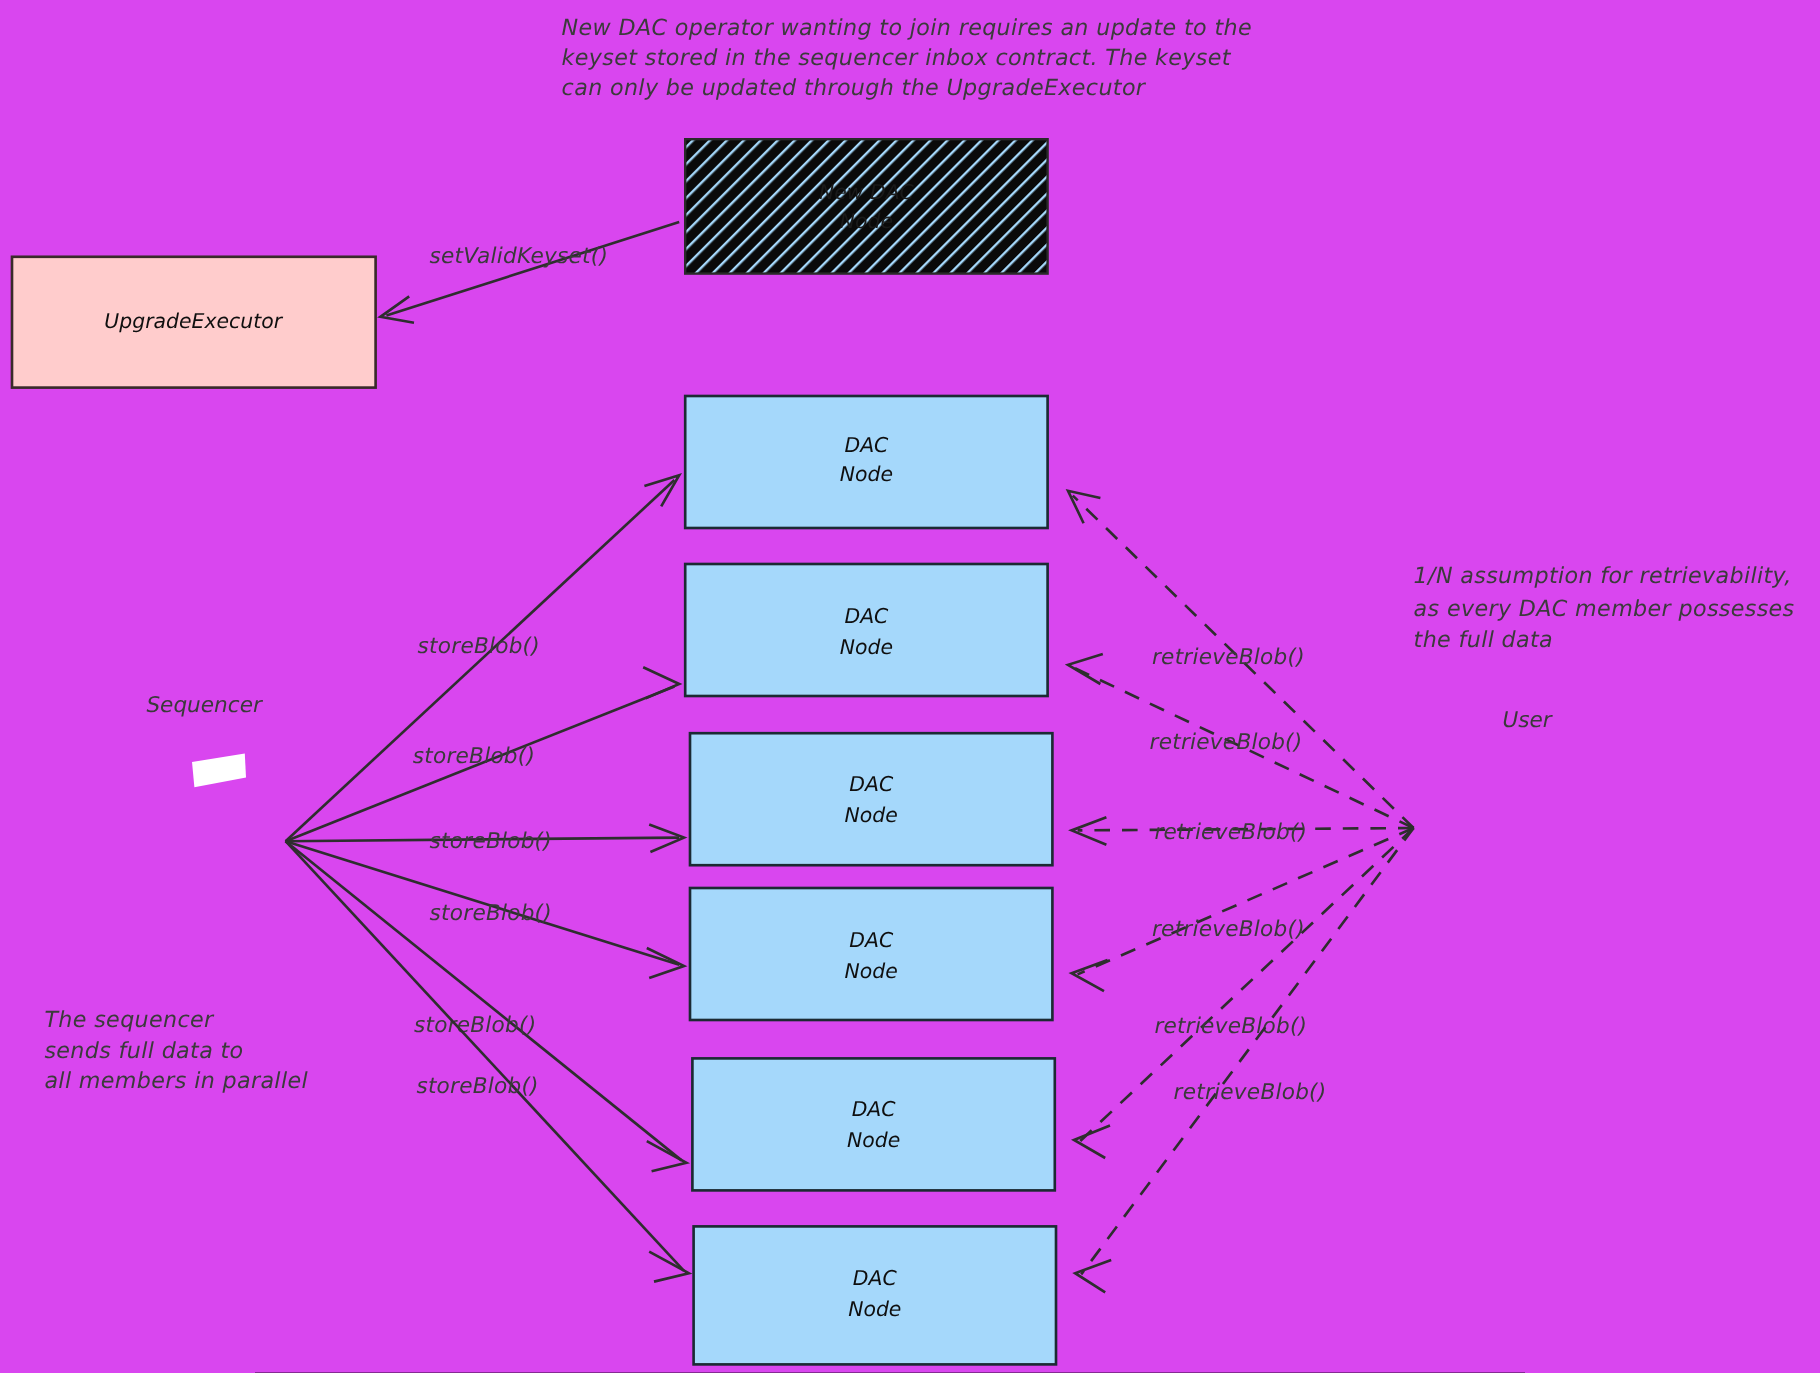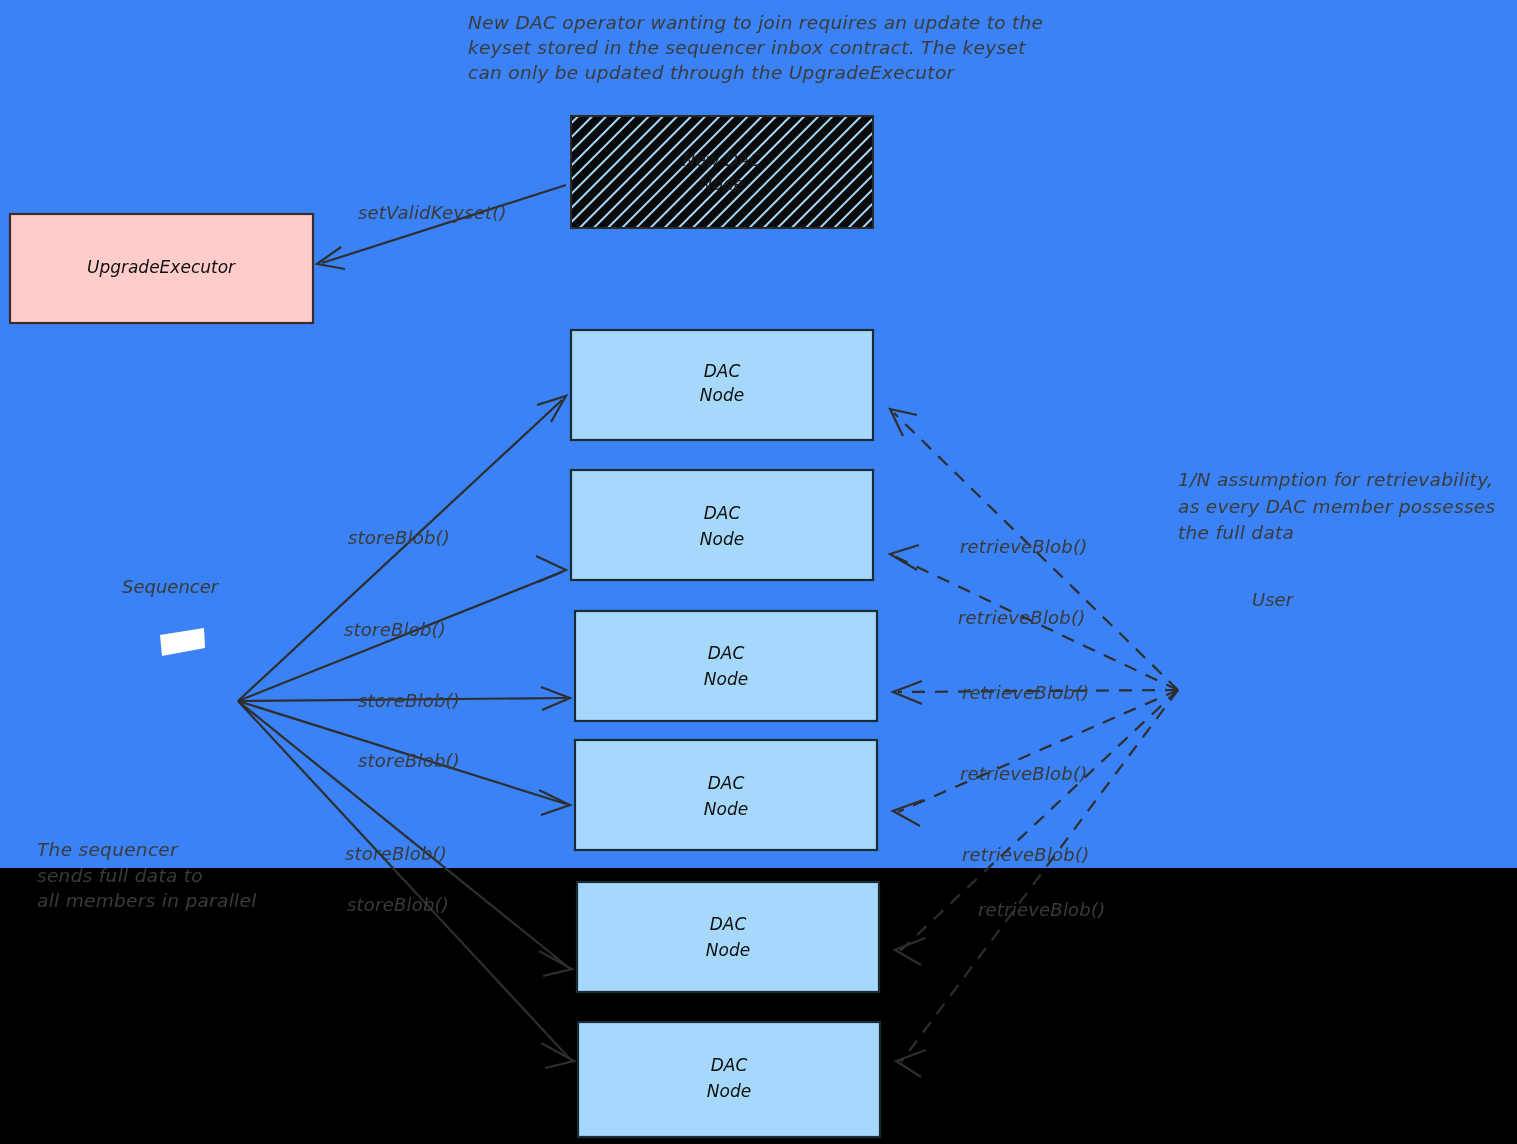--- a/index.html
+++ b/index.html
@@ -9,22 +9,22 @@
   }
   body {
     width: 1517px;
     height: 1144px;
     overflow: hidden;
     font-family: "DejaVu Sans", sans-serif;
   }
   #diagram-root {
     position: relative;
     width: 1517px;
-    height: 868px;
-    background: #3b82f6;
+    height: 1144px;
+    background: #d946ef;
   }
   svg.canvas {
     position: absolute;
     top: 0;
     left: 0;
     width: 1517px;
     height: 1144px;
   }
   .note-text {
     fill: #3b3b3b;

